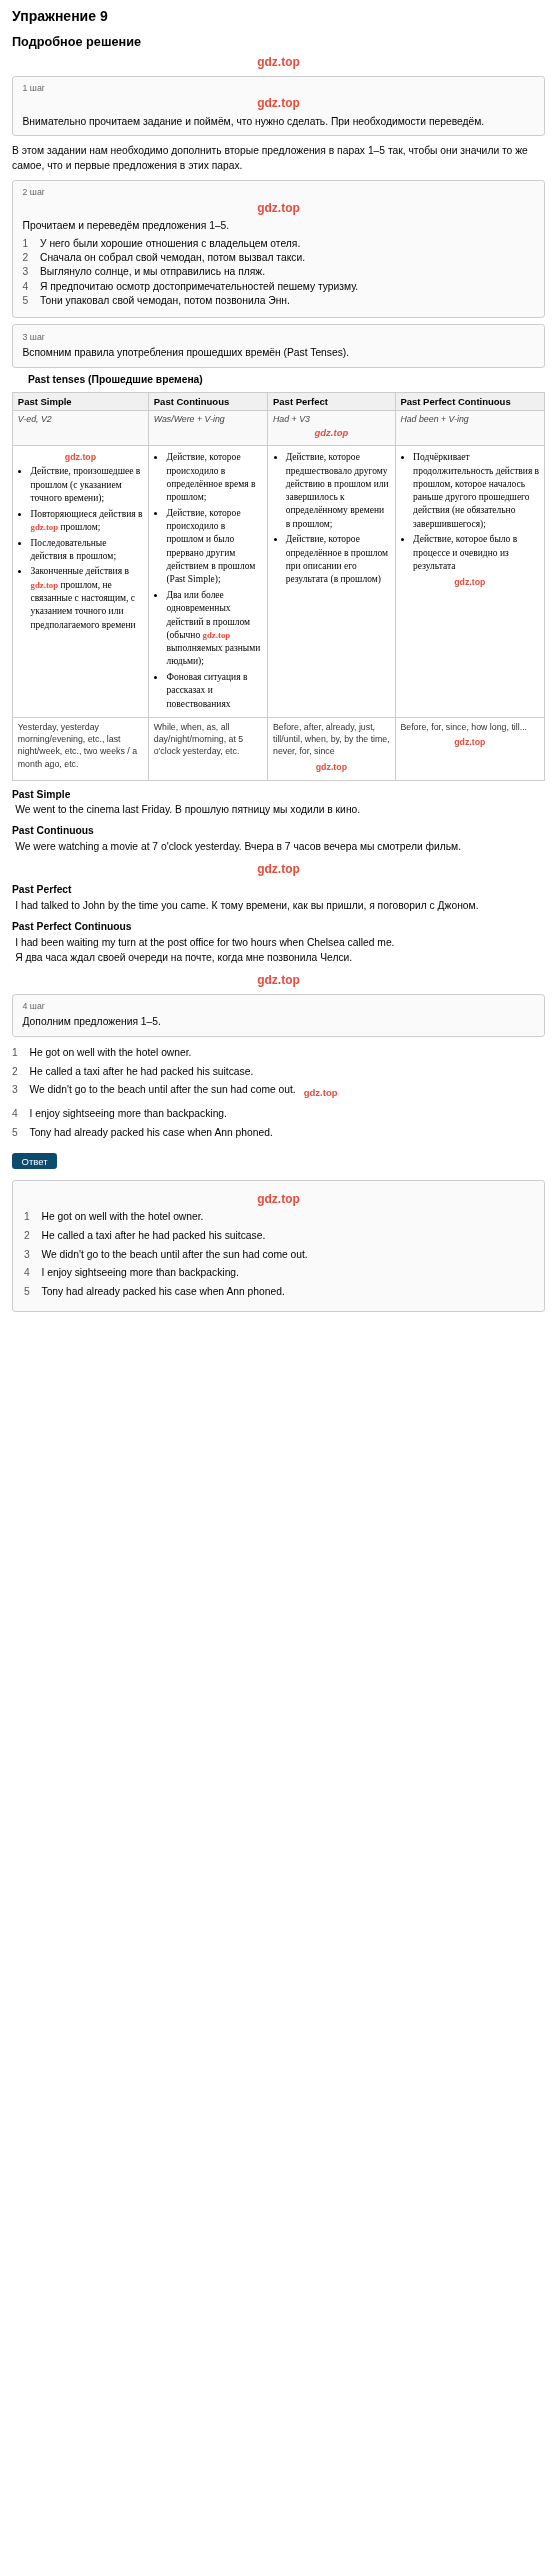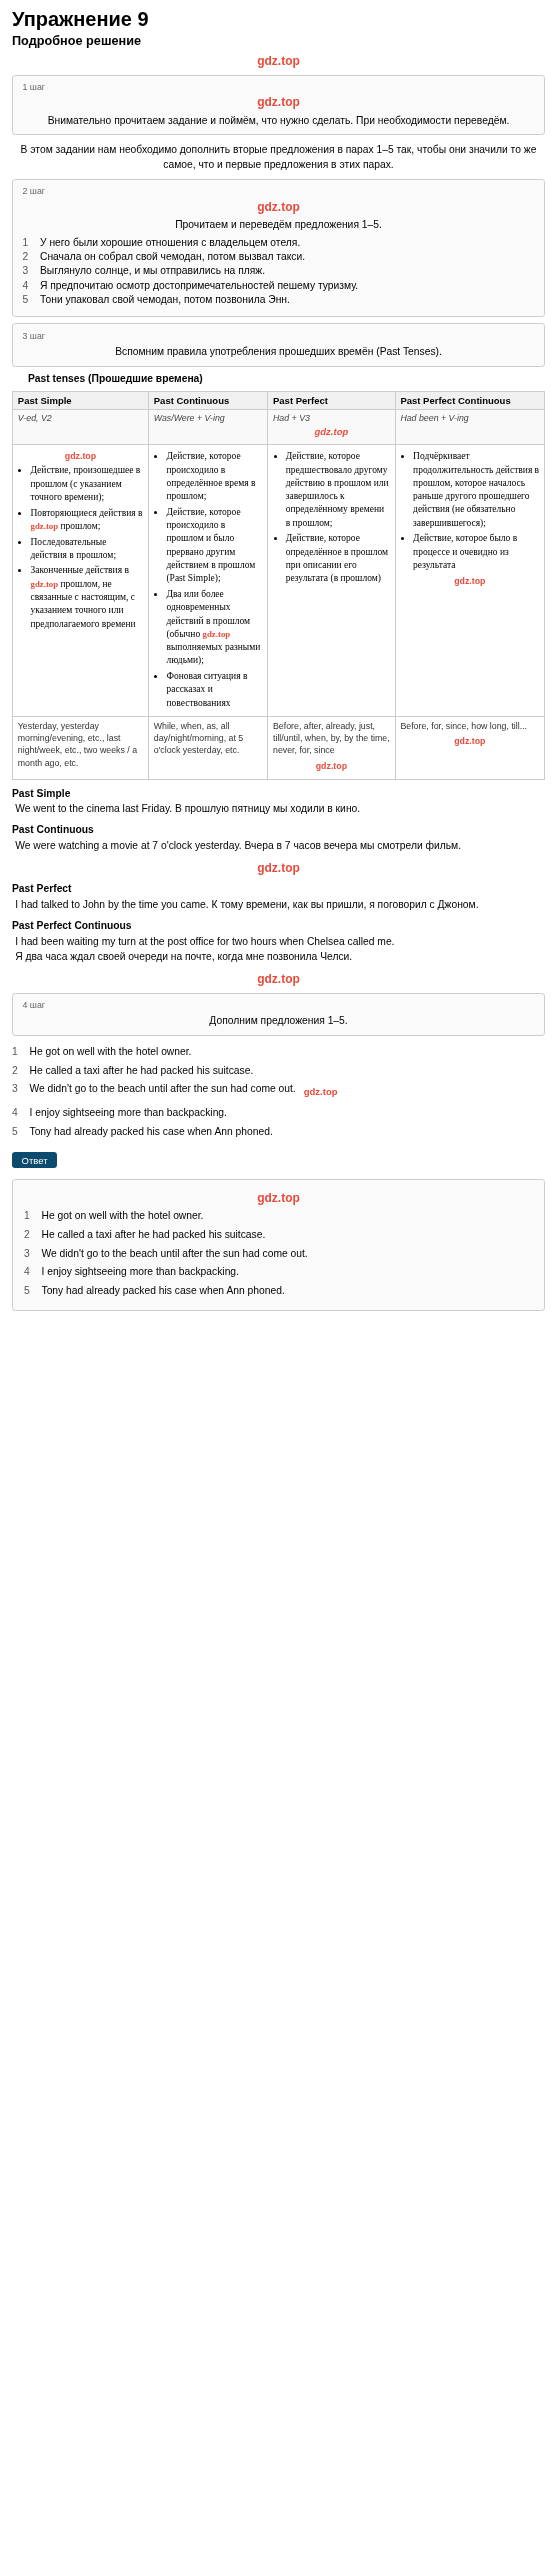--- a/index.html
+++ b/index.html
@@ -9,23 +9,23 @@
       background: #fff;
       color: #000;
       width: 557px;
     }
 
     .page-wrapper {
       padding: 8px 12px;
     }
 
     .exercise-title {
-      font-size: 20px;
+      font-size: 14px;
       font-weight: bold;
-      margin-bottom: 3px;
+      margin-bottom: 11px;
     }
 
     .section-title {
       font-size: 12.7px;
       font-weight: bold;
       margin-bottom: 6.4px;
     }
 
     .gdz-watermark {
       color: #e74c3c;
@@ -45,21 +45,20 @@
 
     .step-label {
       font-size: 8.8px;
       color: #666;
       margin-bottom: 3.2px;
     }
 
     .step-text {
       font-size: 10.3px;
       line-height: 1.5;
-      text-align: center;
     }
 
     .numbered-list {
       list-style: none;
       margin: 4.8px 0;
     }
 
     .numbered-list li {
       margin: 3.2px 0;
       display: flex;

